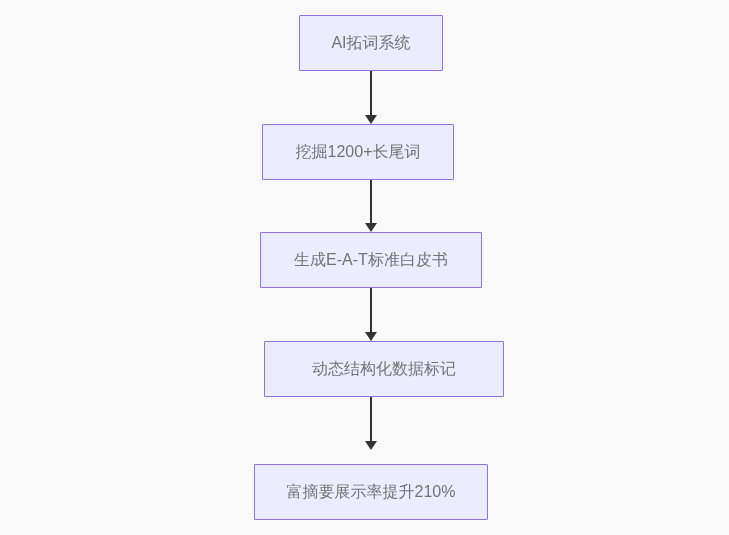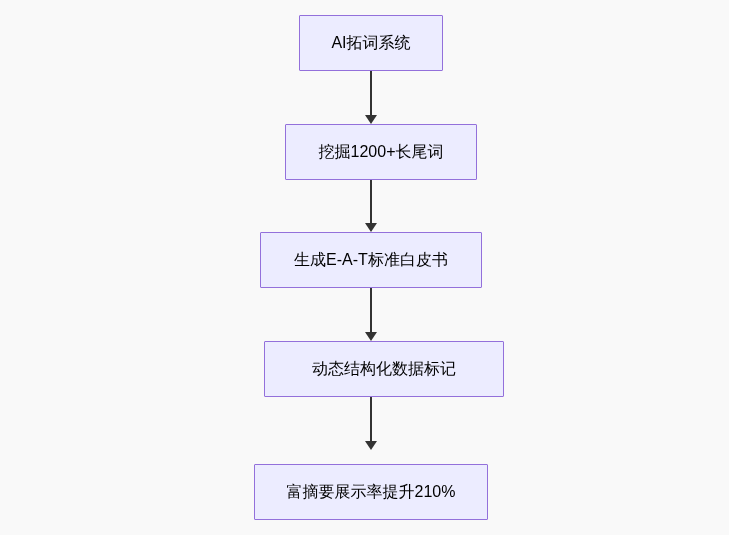--- a/index.html
+++ b/index.html
@@ -14,30 +14,30 @@
     height: 535px;
     background: #f9f9f9;
     overflow: hidden;
   }
   .flow-node {
     position: absolute;
     box-sizing: border-box;
     background: #ECECFF;
     border: 1.5px solid #9370DB;
     border-radius: 1px;
-    color: #000000;
+    color: #737373;
     font-size: 16px;
     display: flex;
     align-items: center;
     justify-content: center;
     text-align: center;
     white-space: nowrap;
   }
   .node-1 { left: 299px; top: 15px;  width: 144px; height: 56px; }
-  .node-2 { left: 285px; top: 124px; width: 192px; height: 56px; }
+  .node-2 { left: 262px; top: 124px; width: 192px; height: 56px; }
   .node-3 { left: 260px; top: 232px; width: 222px; height: 56px; align-items: center; }
   .node-4 { left: 264px; top: 341px; width: 240px; height: 56px; }
   .node-5 { left: 254px; top: 464px; width: 234px; height: 56px; }
 
   .flow-arrow {
     position: absolute;
     left: 365px;          
     width: 12px;
     display: flex;
     flex-direction: column;

